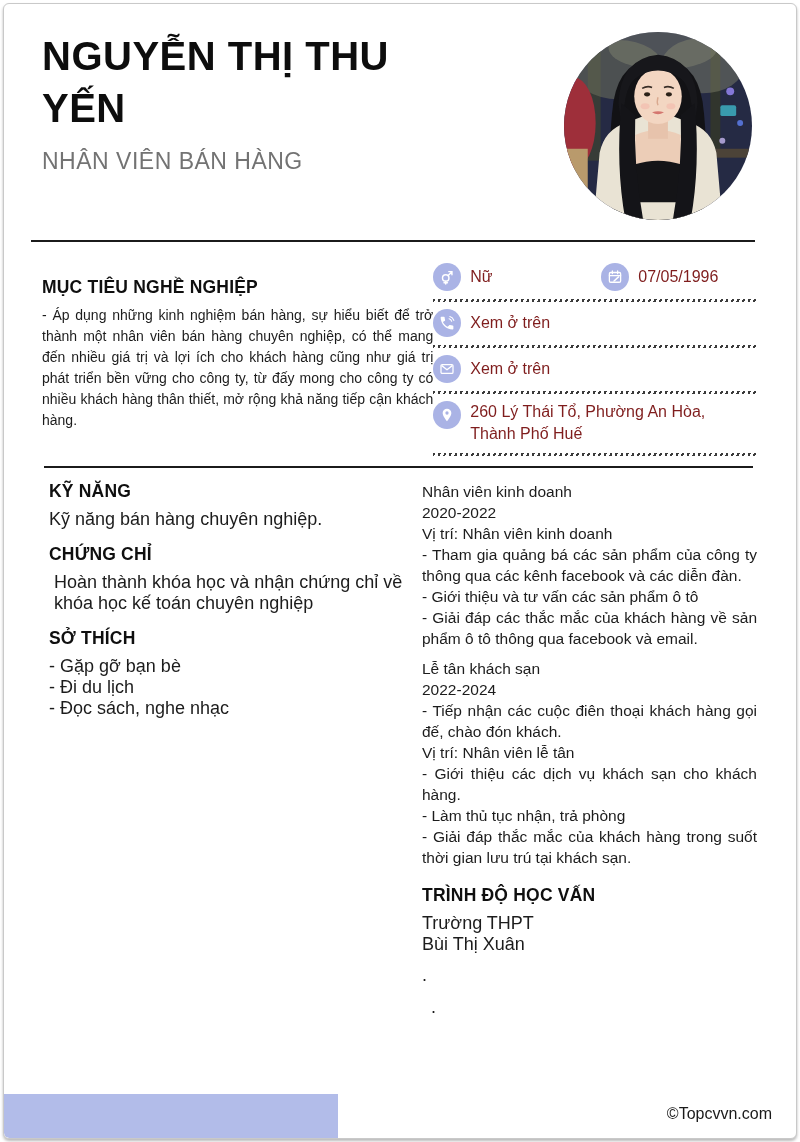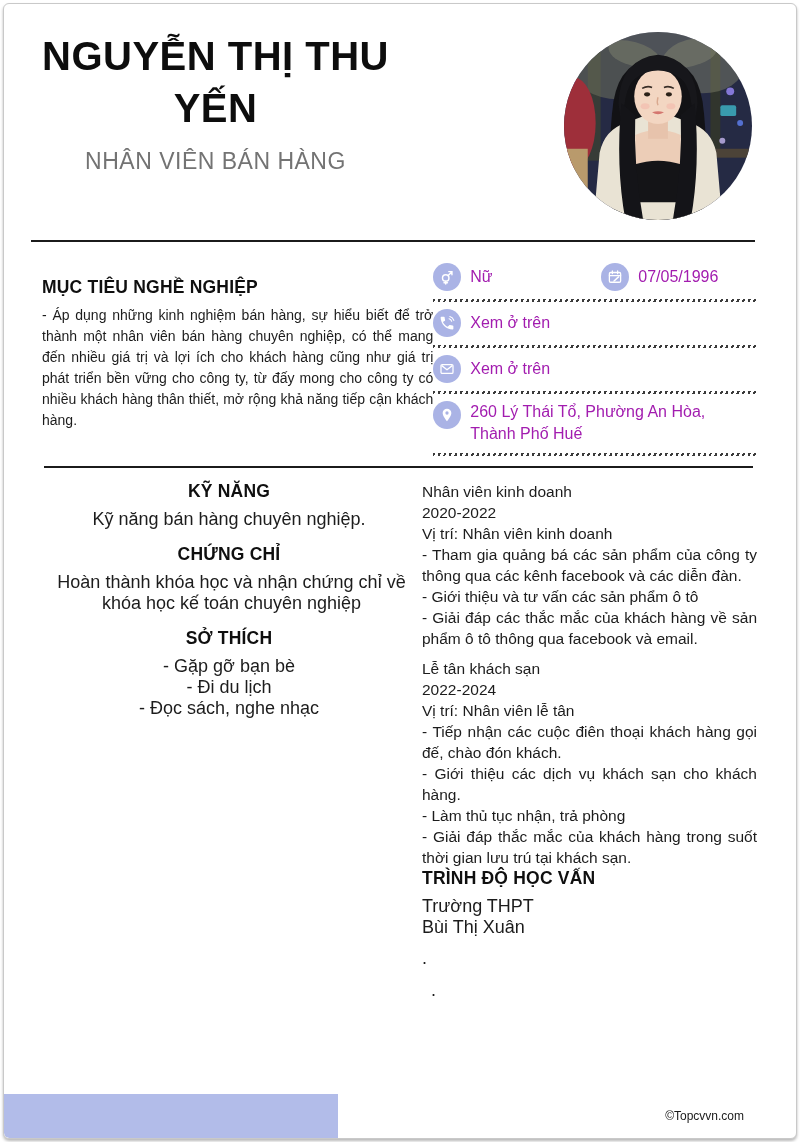--- a/index.html
+++ b/index.html
@@ -6,21 +6,21 @@
   html,body { background:#ffffff; }
   body { width:800px; height:1142px; font-family:"Liberation Sans", sans-serif; color:#1c1c1c; }
 
   .page {
     position:relative; width:794px; height:1136px; margin:3px auto 0;
     background:#fff; border:1px solid #c9c9c9; border-radius:6px;
     box-shadow:0 2px 3px rgba(0,0,0,.28); overflow:hidden;
   }
 
   
-  .header { display:flex; justify-content:space-between; padding:26px 42px 0 38px;text-align:center; }
+  .header { display:flex; justify-content:space-between; padding:26px 42px 0 38px; }
   .name { font-size:40px; font-weight:bold; line-height:52px; color:#0d0d0d; letter-spacing:.5px; }
   .name span { display:block; }
   .job-title { font-size:23px; margin-top:14px; color:#737373; letter-spacing:.5px; }
   .photo-wrap { width:188px; height:188px; flex:0 0 188px; margin:2px 2px 0 0; }
   .photo-wrap svg { display:block; width:188px; height:188px; }
 
   .rule { border:none; border-top:2px solid #1b1b1b; }
   .rule-1 { margin:20px 41px 0 27px; }
   .rule-2 { margin:10px 43px 0 40px; }
 
@@ -28,44 +28,44 @@
   .row-1 { display:flex; padding:10px 39px 0 38px;align-items:center; }
   .objective { width:394px; }
   h2.sec { font-size:17.5px; font-weight:bold; color:#0f0f0f; margin-bottom:7px; letter-spacing:.2px; }
   .objective p { font-size:14px; line-height:21px; text-align:justify; }
 
   .contact { margin-left:auto; width:326px; padding-top:4px; }
   .c-row { padding:7px 0 8px; }
   .c-line { display:flex; align-items:center; gap:9px; }
   .c-split { display:flex; }
   .c-split .c-line:first-child { width:168px; }
-  .c-text { font-size:16px; color:#a21caf; line-height:22px; }
+  .c-text { font-size:16px; color:#7f1d1d; line-height:22px; }
   .c-addr { align-items:flex-start; }
   .c-addr .c-text { width:276px; }
   .icon-circle { width:28px; height:28px; border-radius:50%; flex:0 0 28px; display:flex; align-items:center; justify-content:center; }
   .dash { height:3px; background-image:repeating-linear-gradient(110deg,#3a3a3a 0,#3a3a3a 2.2px,transparent 2.2px,transparent 5.2px); }
 
   
   .row-2 { display:flex; padding:13px 39px 0 45px; }
-  .col-left { width:360px;text-align:center; }
+  .col-left { width:360px; }
   .col-right { flex:1; margin-left:13px; }
   .body-txt { font-size:18px; line-height:21px; }
   .col-left .sec { margin-top:14px; }
   .col-left .sec:first-child { margin-top:0; }
   .cert-body { padding-left:5px; }
   .exp-line { font-size:15.5px; line-height:21px; }
   .exp-bullet { text-align:justify; }
   .job-2 { margin-top:9px; }
-  .edu { }
+  .edu { margin-top:17px; }
   .edu .dot-1 { margin-top:10px; }
   .edu .dot-2 { margin-top:11px; padding-left:9px; }
 
   
   .footer-bar { position:absolute; left:0; bottom:0; width:334px; height:44px; background:#b2bce9; border-bottom-left-radius:5px; }
-  .footer-credit { position:absolute; right:52px; bottom:15px; font-size:12px; color:#1a1a1a; }
+  .footer-credit { position:absolute; right:24px; bottom:15px; font-size:16px; color:#1a1a1a; }
 </style>
 </head>
 <body>
 
 <div class="page">
 
   <header class="header">
     <div>
       <h1 class="name">
         <span>NGUYỄN THỊ THU</span>
@@ -231,22 +231,22 @@
           <div class="exp-line">2020-2022</div>
           <div class="exp-line">Vị trí: Nhân viên kinh doanh</div>
           <div class="exp-line exp-bullet">- Tham gia quảng bá các sản phẩm của công ty thông qua các kênh facebook và các diễn đàn.</div>
           <div class="exp-line exp-bullet">- Giới thiệu và tư vấn các sản phẩm ô tô</div>
           <div class="exp-line exp-bullet">- Giải đáp các thắc mắc của khách hàng về sản phẩm ô tô thông qua facebook và email.</div>
         </div>
 
         <div class="job job-2">
           <div class="exp-line">Lễ tân khách sạn</div>
           <div class="exp-line">2022-2024</div>
+          <div class="exp-line exp-bullet">- Tiếp nhận các cuộc điên thoại khách hàng gọi đế, chào đón khách.</div>
           <div class="exp-line">Vị trí: Nhân viên lễ tân</div>
-          <div class="exp-line exp-bullet">- Tiếp nhận các cuộc điên thoại khách hàng gọi đế, chào đón khách.</div>
           <div class="exp-line exp-bullet">- Giới thiệu các dịch vụ khách sạn cho khách hàng.</div>
           <div class="exp-line exp-bullet">- Làm thủ tục nhận, trả phòng</div>
           <div class="exp-line exp-bullet">- Giải đáp thắc mắc của khách hàng trong suốt thời gian lưu trú tại khách sạn.</div>
         </div>
       </div>
 
       <div class="edu">
         <h2 class="sec">TRÌNH ĐỘ HỌC VẤN</h2>
         <div class="body-txt">Trường THPT</div>
         <div class="body-txt">Bùi Thị Xuân</div>

